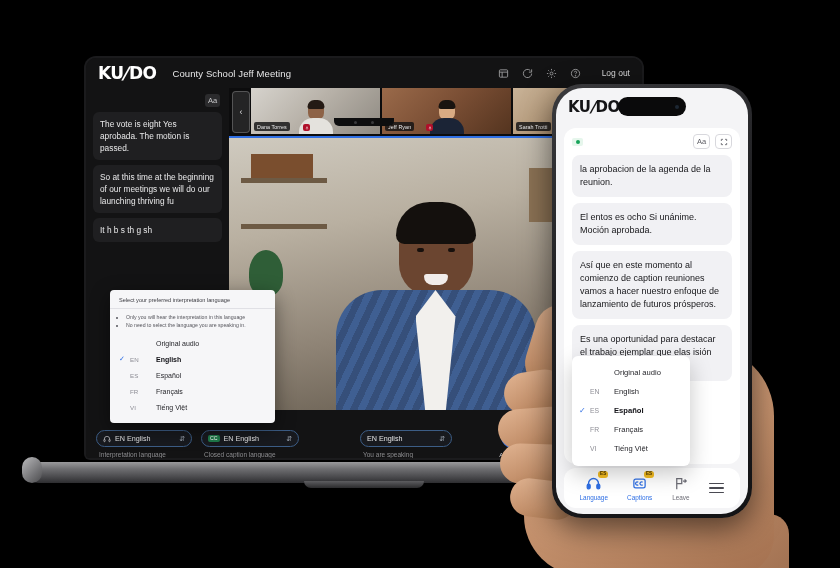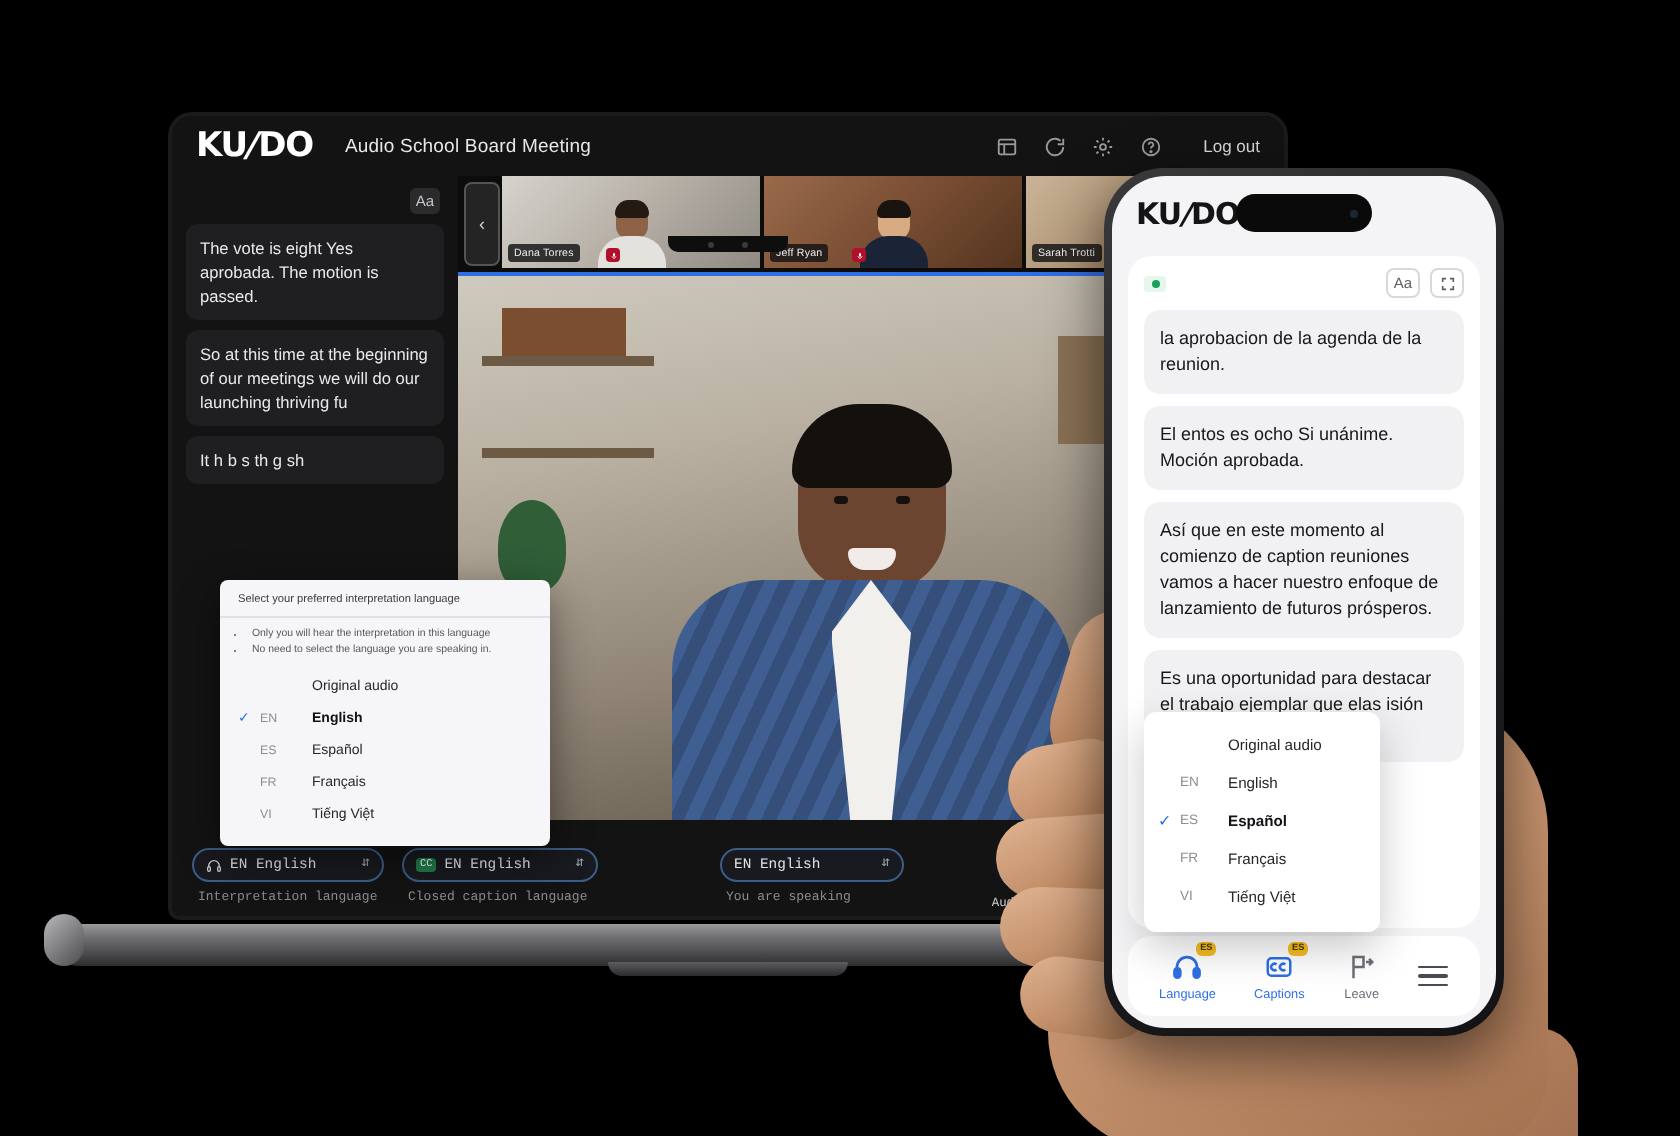--- a/index.html
+++ b/index.html
@@ -87,21 +87,21 @@
   .sp-hair{position:absolute;left:50%;transform:translateX(-50%);top:-6px;width:80px;height:42px;border-radius:40px 40px 10px 10px;background:#14100d;}
   .sp-eye{position:absolute;top:40px;width:7px;height:4px;border-radius:3px;background:#17100c;}
   .sp-mouth{position:absolute;left:50%;transform:translateX(-50%);top:66px;width:24px;height:11px;border-radius:4px 4px 12px 12px;background:#f1ecea;}
   .sp-body{width:200px;height:120px;border-radius:46px 46px 0 0;margin:-6px auto 0;
     background:repeating-linear-gradient(115deg,#3f5f92 0 7px,#31497180 7px 14px),#3a5583;position:relative;}
   .sp-shirt{position:absolute;left:50%;transform:translateX(-50%);top:0;width:40px;height:120px;background:#f2f0ed;clip-path:polygon(50% 0,100% 22%,76% 100%,24% 100%,0 22%);}
 
   
   .lap-bottom{
     position:absolute;left:0;right:16px;bottom:0;height:48px;background:#131314;
-    display:flex;align-items:center;padding:8px 12px 0 10px;box-sizing:border-box;gap:9px;font-family:Liberation Mono, monospace;
+    display:flex;align-items:flex-end;padding:8px 12px 0 10px;box-sizing:border-box;gap:9px;
   }
   .sel-group{display:flex;flex-direction:column;}
   .selector{
     height:17px;border:1px solid #3c5d86;border-radius:9px;background:#181a1f;
     display:flex;align-items:center;gap:4px;padding:0 6px;box-sizing:border-box;color:#e3e3e4;font-size:7.2px;
   }
   .selector.w1{width:96px;} .selector.w2{width:98px;} .selector.w3{width:92px;}
   .sel-label{color:#8c8c8f;font-size:6.5px;margin-top:4px;padding-left:3px;}
   .lang-chip{background:#1f7a4a;color:#fff;font-size:5.2px;border-radius:2px;padding:1px 2px;line-height:1;}
   .caret{margin-left:auto;color:#9aa3ae;font-size:7px;line-height:.8;}
@@ -215,21 +215,21 @@
 </head>
 <body>
 
 <div class="stage">
 
   <div class="laptop">
     <div class="laptop-screen">
 
       <div class="lap-header">
         <div class="kudo-logo">KU<span class="slash">/</span>DO</div>
-        <div class="meeting-title">Audio School Board Meeting</div>
+        <div class="meeting-title">County School Jeff Meeting</div>
         <div class="hdr-right">
           <svg class="hicon" viewBox="0 0 24 24" fill="none" stroke="#cfcfd1" stroke-width="2">
               <rect x="3" y="4" width="18" height="16" rx="2"></rect>
               <path d="M3 9h18"></path>
               <path d="M9 9v11"></path>
             </svg>
           <svg class="hicon" viewBox="0 0 24 24" fill="none" stroke="#cfcfd1" stroke-width="2">
               <path d="M21 12a9 9 0 1 1-3-6.7"></path>
               <path d="M21 3v6h-6"></path>
             </svg>

